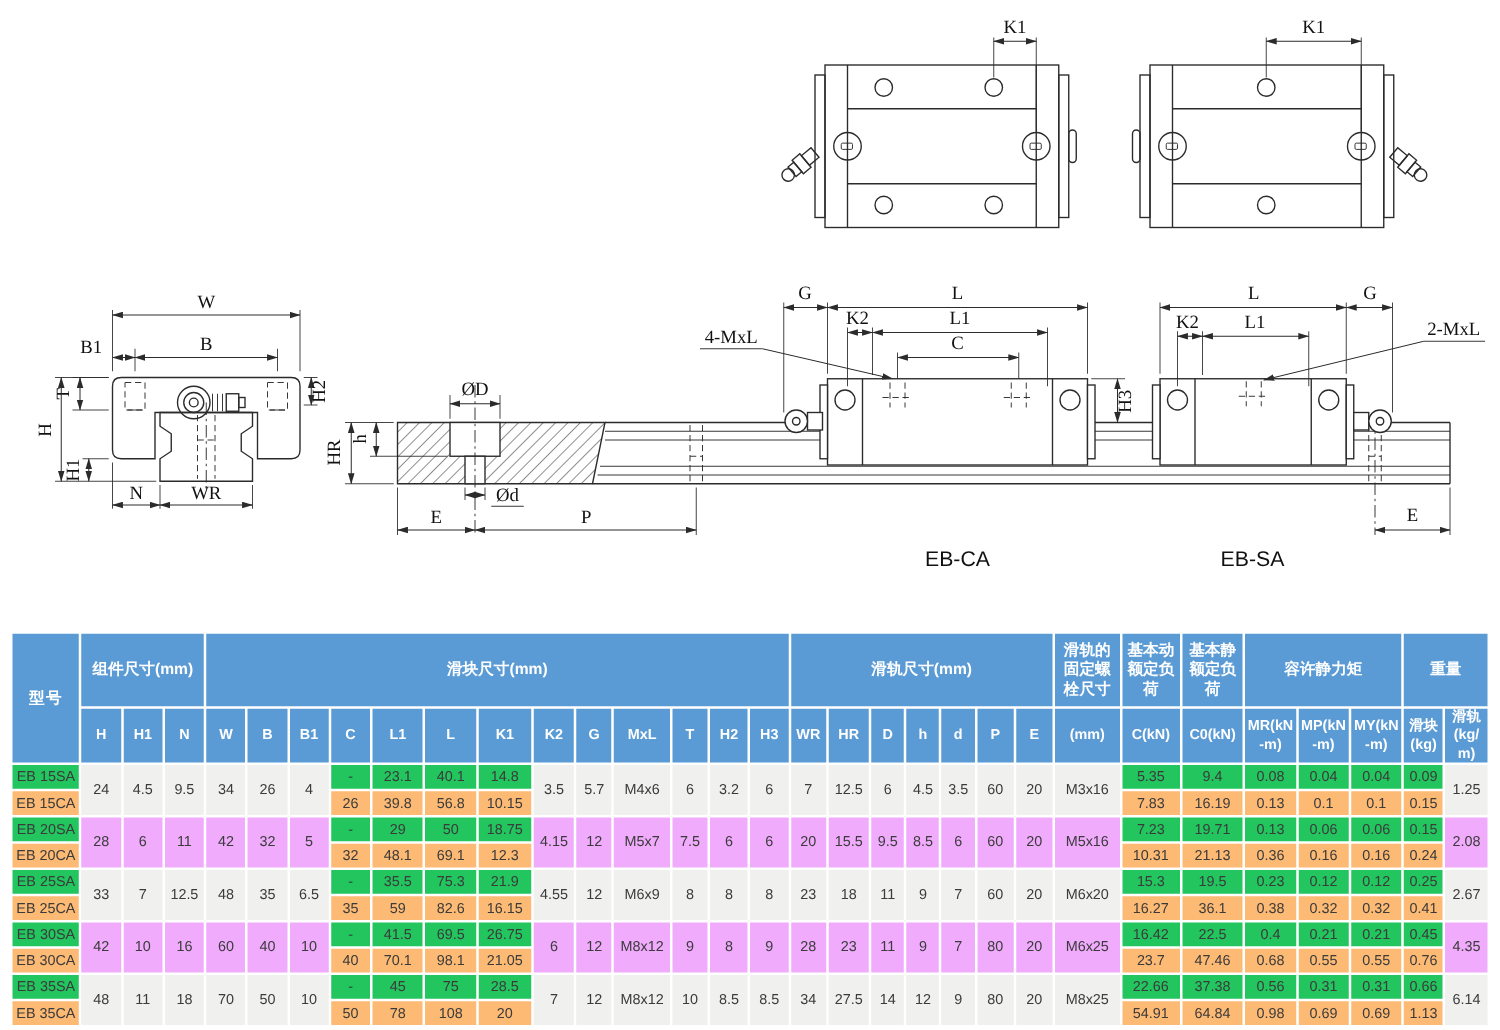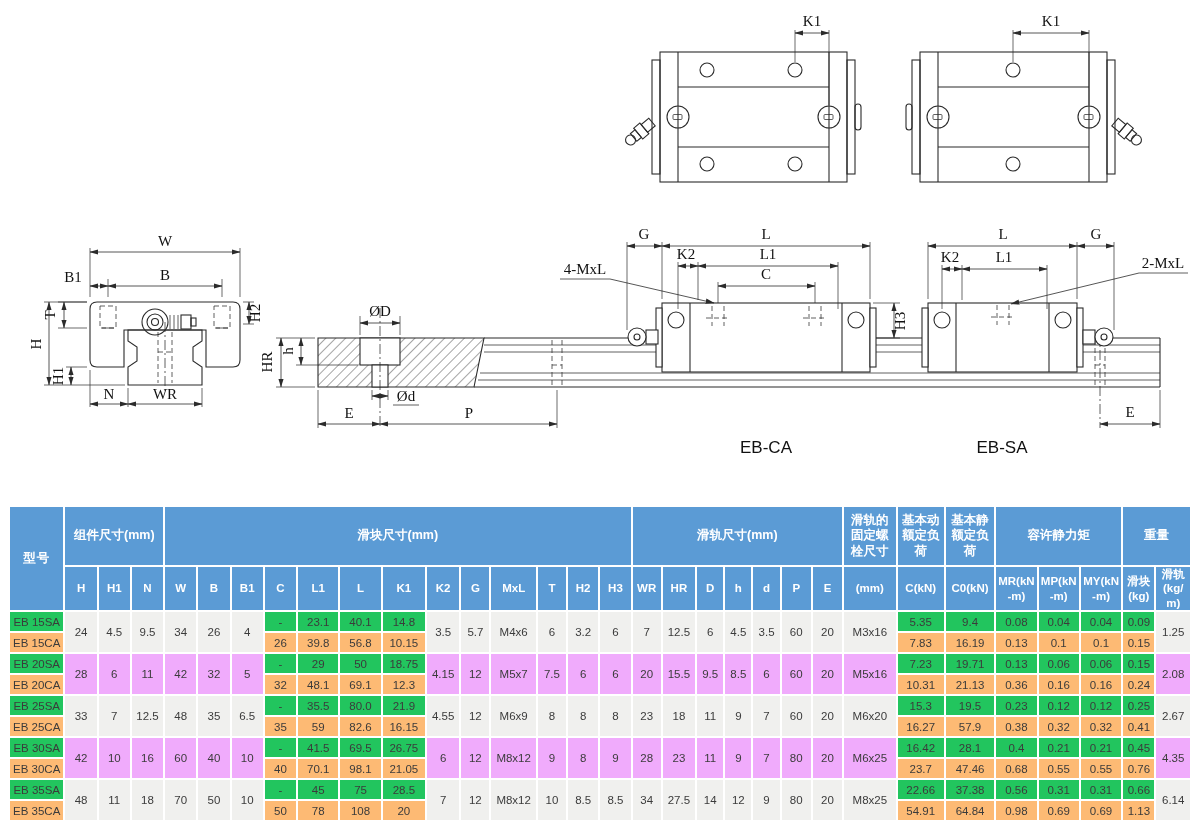--- a/index.html
+++ b/index.html
@@ -492,21 +492,21 @@
         <tr>
           <td class="r-light model">EB 25SA</td>
           <td class="m-light" rowspan="2">33</td>
           <td class="m-light" rowspan="2">7</td>
           <td class="m-light" rowspan="2">12.5</td>
           <td class="m-light" rowspan="2">48</td>
           <td class="m-light" rowspan="2">35</td>
           <td class="m-light" rowspan="2">6.5</td>
           <td class="r-light">-</td>
           <td class="r-light">35.5</td>
-          <td class="r-light">80.0</td>
+          <td class="r-light">75.3</td>
           <td class="r-light">21.9</td>
           <td class="m-light" rowspan="2">4.55</td>
           <td class="m-light" rowspan="2">12</td>
           <td class="m-light" rowspan="2">M6x9</td>
           <td class="m-light" rowspan="2">8</td>
           <td class="m-light" rowspan="2">8</td>
           <td class="m-light" rowspan="2">8</td>
           <td class="m-light" rowspan="2">23</td>
           <td class="m-light" rowspan="2">18</td>
           <td class="m-light" rowspan="2">11</td>
@@ -523,21 +523,21 @@
           <td class="r-light">0.25</td>
           <td class="m-light" rowspan="2">2.67</td>
         </tr>
         <tr>
           <td class="r-dark model">EB 25CA</td>
           <td class="r-dark">35</td>
           <td class="r-dark">59</td>
           <td class="r-dark">82.6</td>
           <td class="r-dark">16.15</td>
           <td class="r-dark">16.27</td>
-          <td class="r-dark">57.9</td>
+          <td class="r-dark">36.1</td>
           <td class="r-dark">0.38</td>
           <td class="r-dark">0.32</td>
           <td class="r-dark">0.32</td>
           <td class="r-dark">0.41</td>
         </tr>
         <tr>
           <td class="r-light model">EB 30SA</td>
           <td class="m-dark" rowspan="2">42</td>
           <td class="m-dark" rowspan="2">10</td>
           <td class="m-dark" rowspan="2">16</td>
@@ -556,21 +556,21 @@
           <td class="m-dark" rowspan="2">9</td>
           <td class="m-dark" rowspan="2">28</td>
           <td class="m-dark" rowspan="2">23</td>
           <td class="m-dark" rowspan="2">11</td>
           <td class="m-dark" rowspan="2">9</td>
           <td class="m-dark" rowspan="2">7</td>
           <td class="m-dark" rowspan="2">80</td>
           <td class="m-dark" rowspan="2">20</td>
           <td class="m-dark" rowspan="2">M6x25</td>
           <td class="r-light">16.42</td>
-          <td class="r-light">28.1</td>
+          <td class="r-light">22.5</td>
           <td class="r-light">0.4</td>
           <td class="r-light">0.21</td>
           <td class="r-light">0.21</td>
           <td class="r-light">0.45</td>
           <td class="m-dark" rowspan="2">4.35</td>
         </tr>
         <tr>
           <td class="r-dark model">EB 30CA</td>
           <td class="r-dark">40</td>
           <td class="r-dark">70.1</td>

